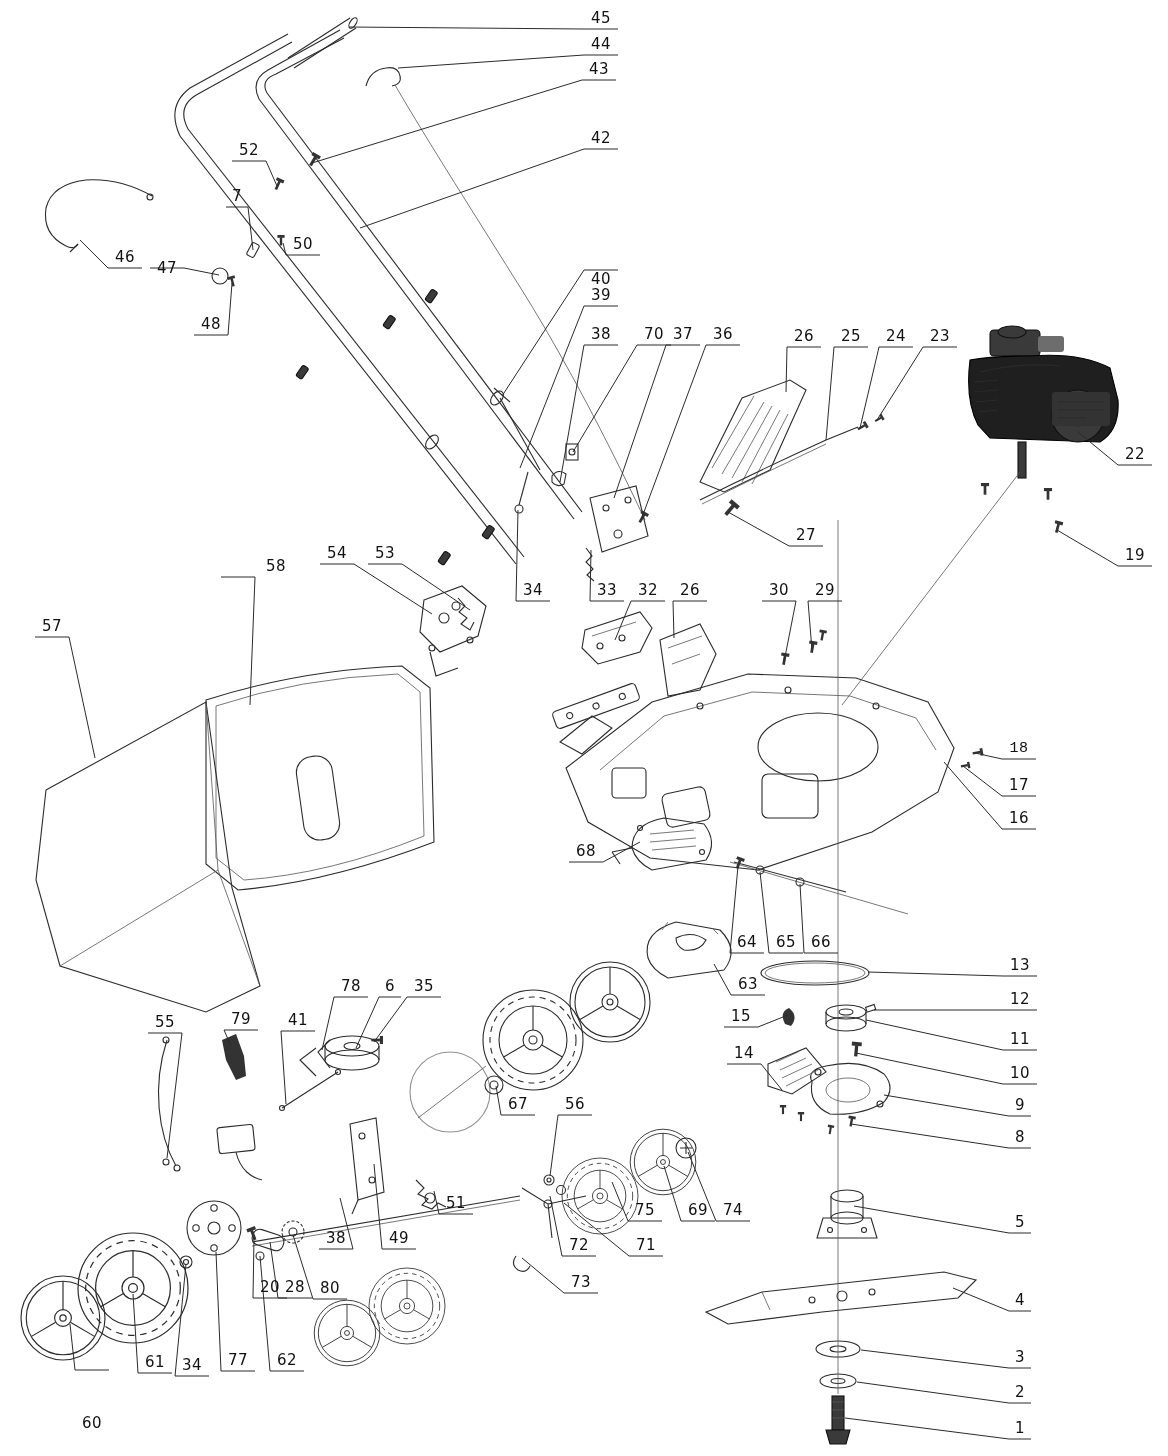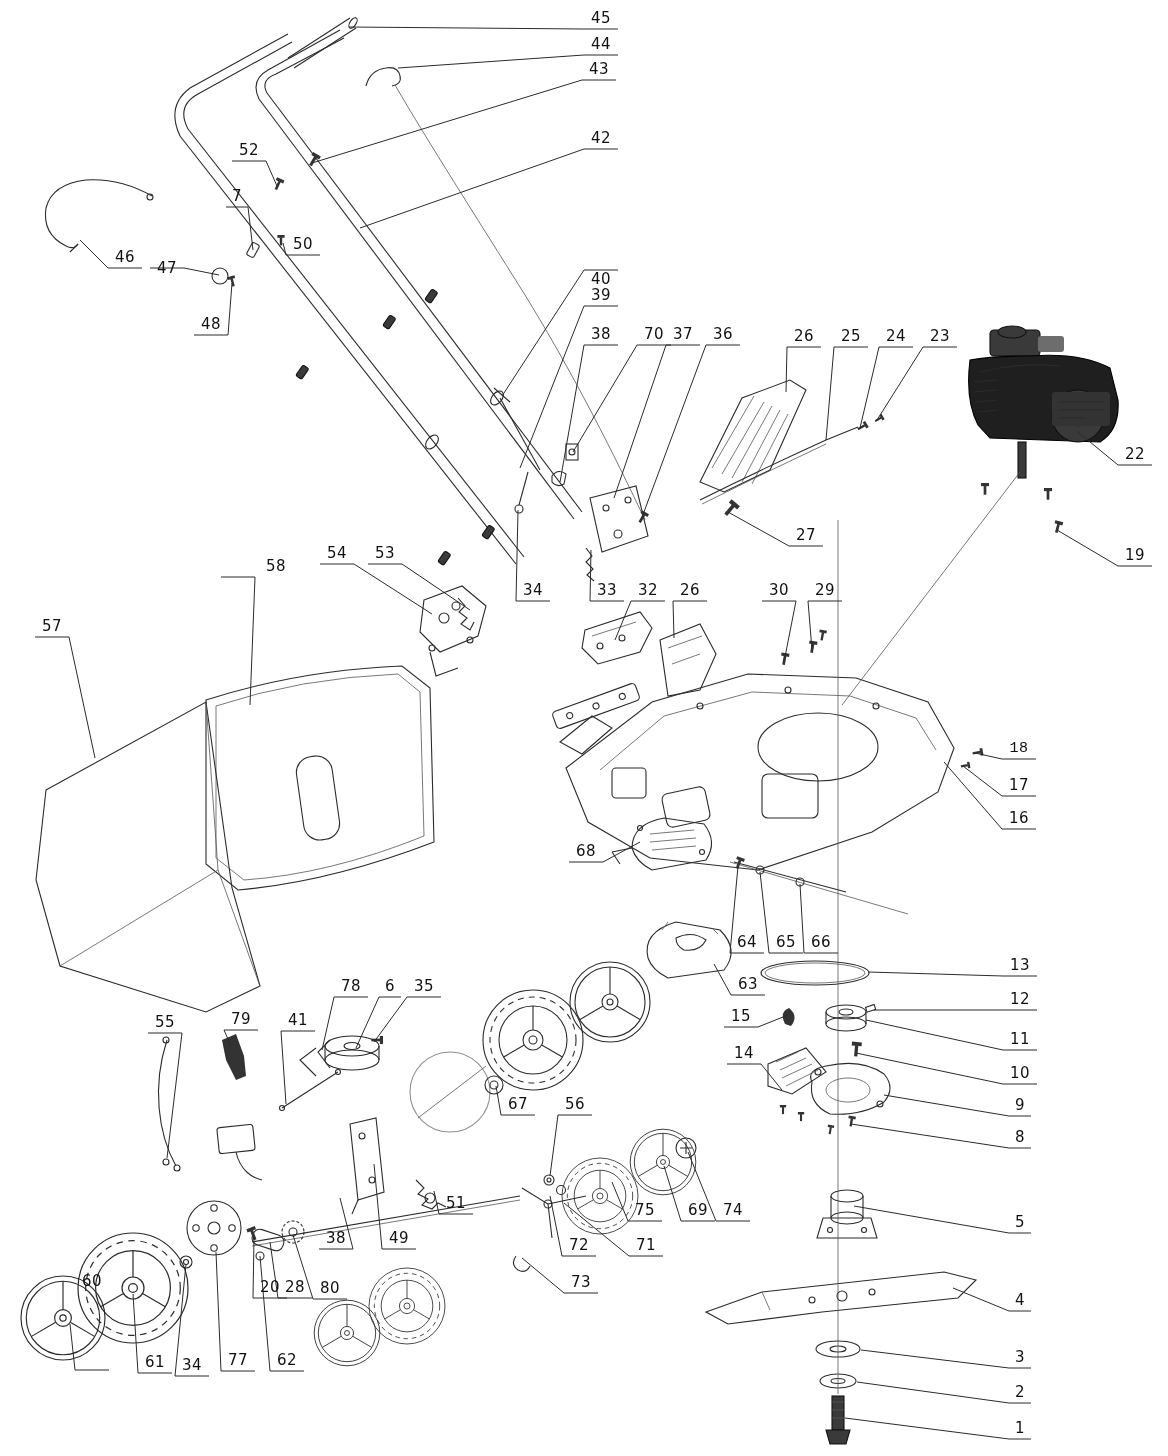--- a/index.html
+++ b/index.html
@@ -470,19 +470,19 @@
       <div class="part-label" style="left: 579px; top: 1247px;">72</div>
       <div class="part-label" style="left: 646px; top: 1247px;">71</div>
       <div class="part-label" style="left: 581px; top: 1284px;">73</div>
       <div class="part-label" style="left: 270px; top: 1289px;">20</div>
       <div class="part-label" style="left: 295px; top: 1289px;">28</div>
       <div class="part-label" style="left: 330px; top: 1290px;">80</div>
       <div class="part-label" style="left: 1020px; top: 1302px;">4</div>
       <div class="part-label" style="left: 1020px; top: 1359px;">3</div>
       <div class="part-label" style="left: 1020px; top: 1394px;">2</div>
       <div class="part-label" style="left: 1020px; top: 1430px;">1</div>
-      <div class="part-label" style="left: 92px; top: 1283px;">60</div>
+      <div class="part-label" style="left: 92px; top: 1425px;">60</div>
       <div class="part-label" style="left: 155px; top: 1364px;">61</div>
       <div class="part-label" style="left: 192px; top: 1367px;">34</div>
       <div class="part-label" style="left: 238px; top: 1362px;">77</div>
       <div class="part-label" style="left: 287px; top: 1362px;">62</div>
     </div>
 </div>
 
 </body></html>

